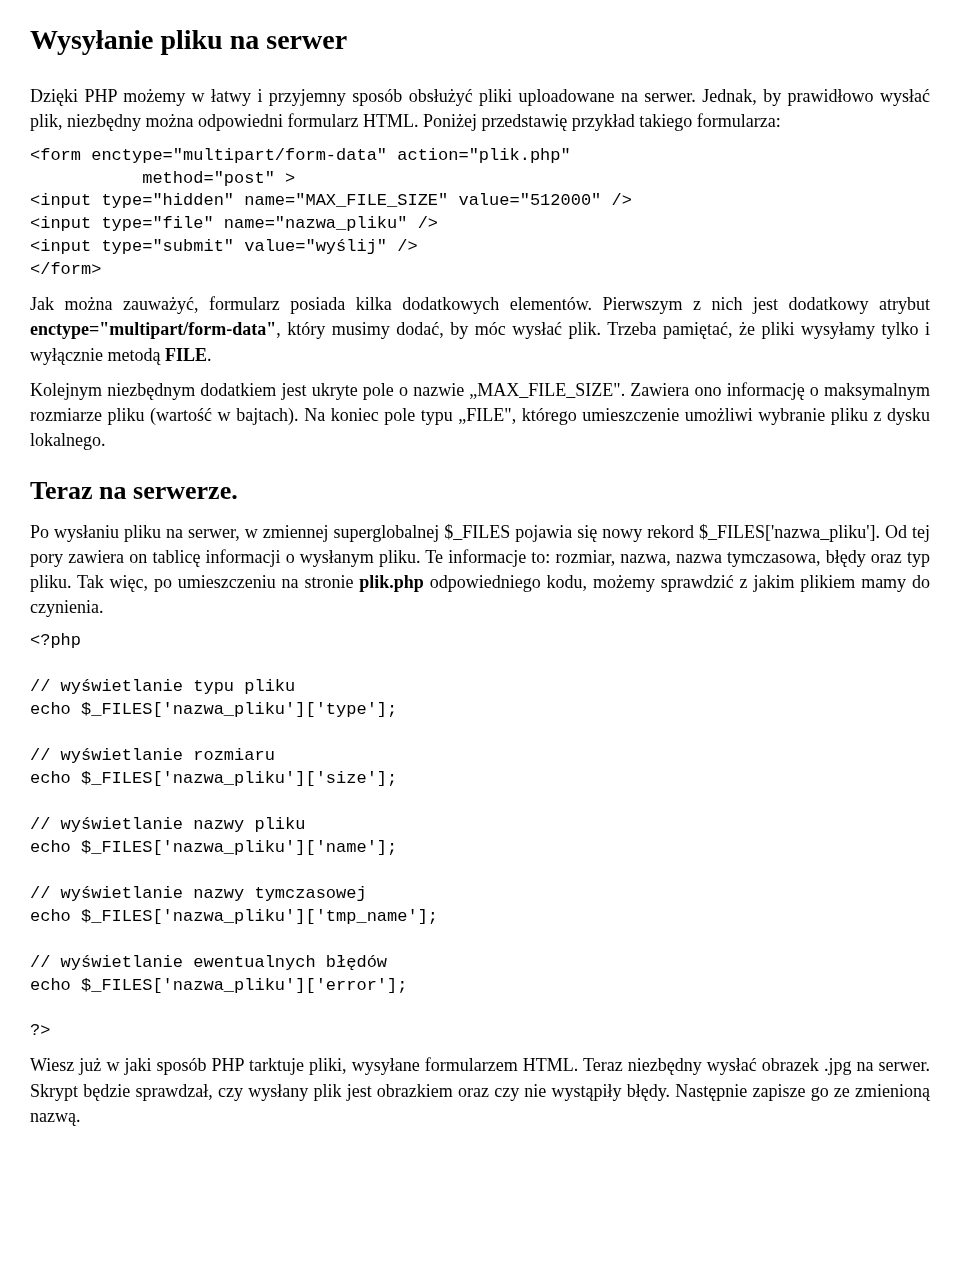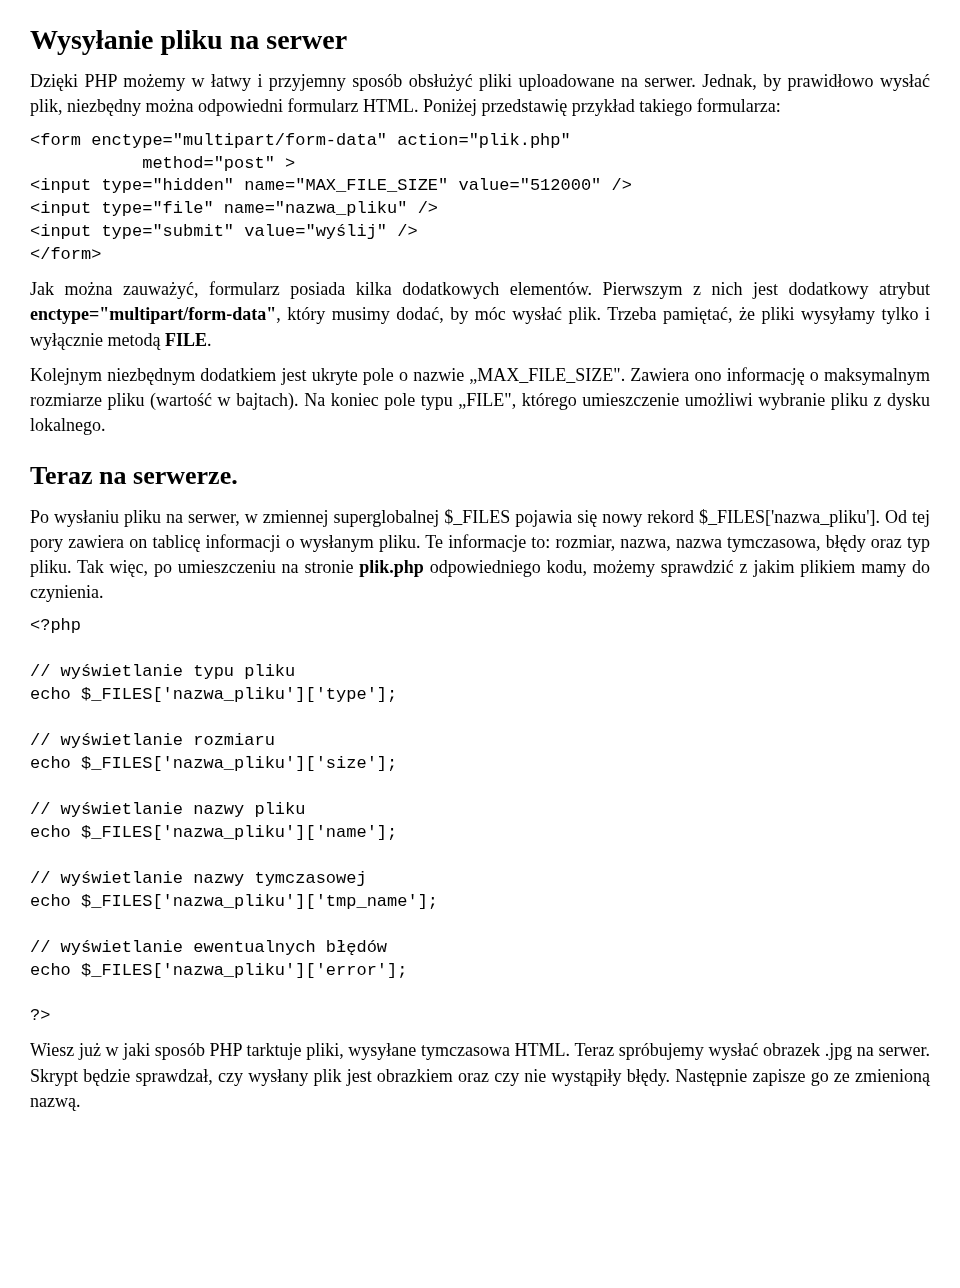--- a/index.html
+++ b/index.html
@@ -9,21 +9,21 @@
     color: #000;
     background: #fff;
     margin: 0;
     padding: 20px 30px;
     width: 960px;
     box-sizing: border-box;
   }
   h1 {
     font-size: 28px;
     font-weight: bold;
-    margin: 0 0 10px 0;
+    margin: 0 0 25px 0;
   }
   h2 {
     font-size: 26px;
     font-weight: bold;
     margin: 20px 0 8px 0;
   }
   p {
     margin: 10px 0;
     text-align: justify;
   }
@@ -74,13 +74,13 @@
 echo $_FILES['nazwa_pliku']['name'];
 
 // wyświetlanie nazwy tymczasowej
 echo $_FILES['nazwa_pliku']['tmp_name'];
 
 // wyświetlanie ewentualnych błędów
 echo $_FILES['nazwa_pliku']['error'];
 
 ?&gt;</pre>
 
-<p>Wiesz już w jaki sposób PHP tarktuje pliki, wysyłane tymczasowa HTML. Teraz spróbujemy wysłać obrazek .jpg na serwer. Skrypt będzie sprawdzał, czy wysłany plik jest obrazkiem oraz czy nie wystąpiły błędy. Następnie zapisze go ze zmienioną nazwą.</p>
+<p>Wiesz już w jaki sposób PHP tarktuje pliki, wysyłane formularzem HTML. Teraz niezbędny wysłać obrazek .jpg na serwer. Skrypt będzie sprawdzał, czy wysłany plik jest obrazkiem oraz czy nie wystąpiły błędy. Następnie zapisze go ze zmienioną nazwą.</p>
 
 </body></html>

